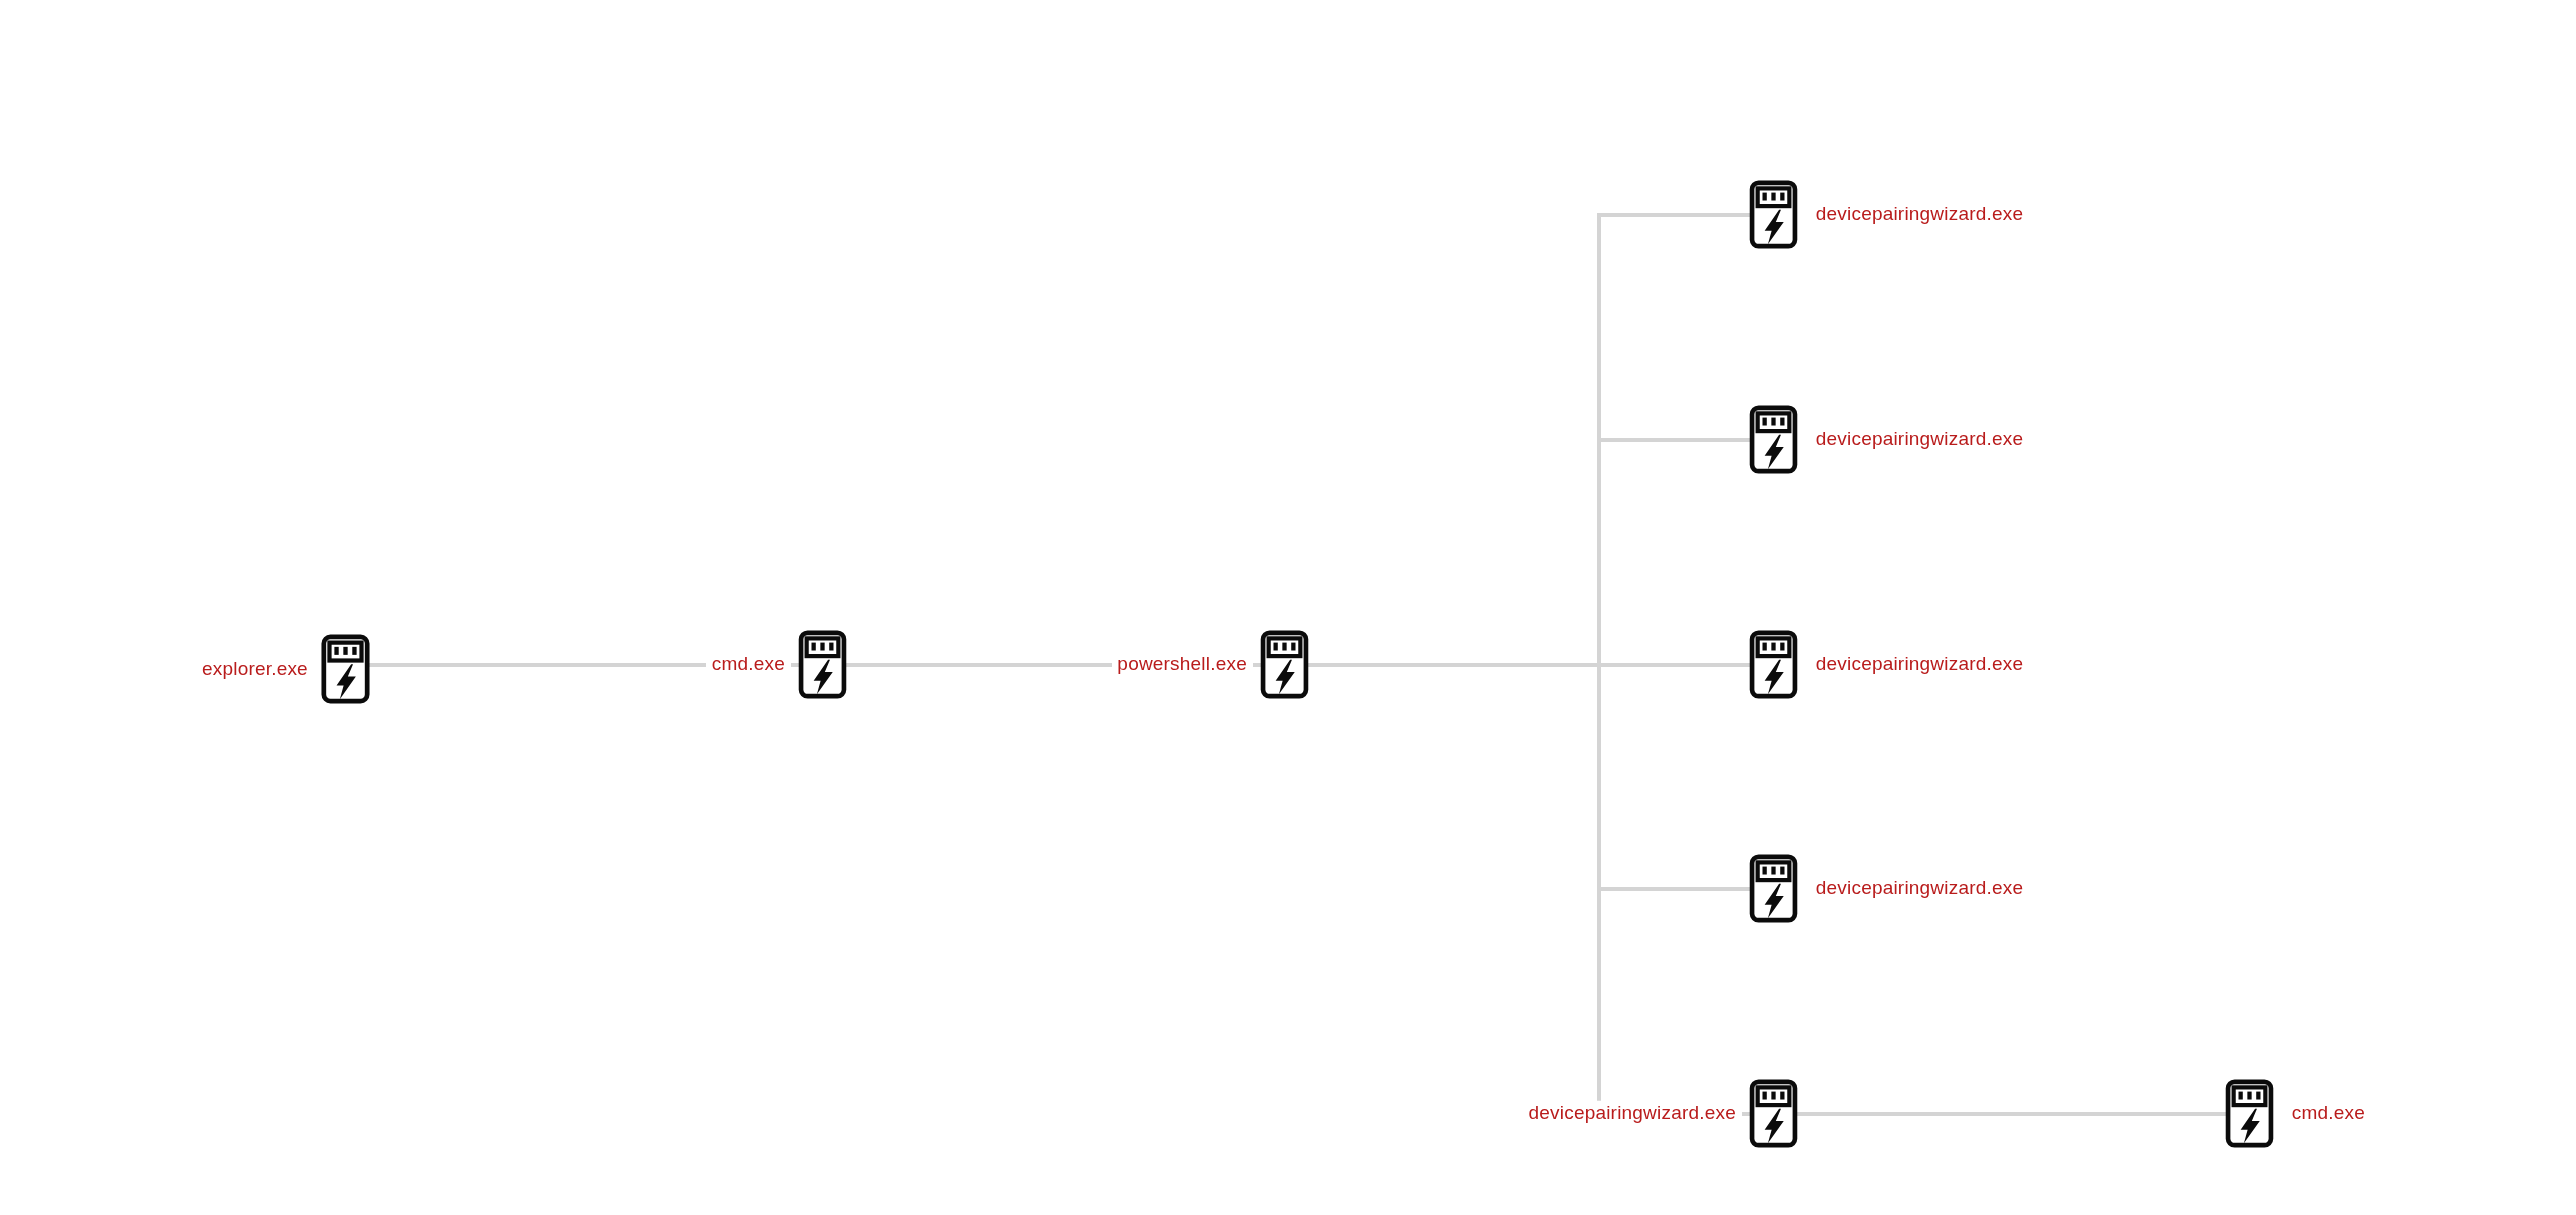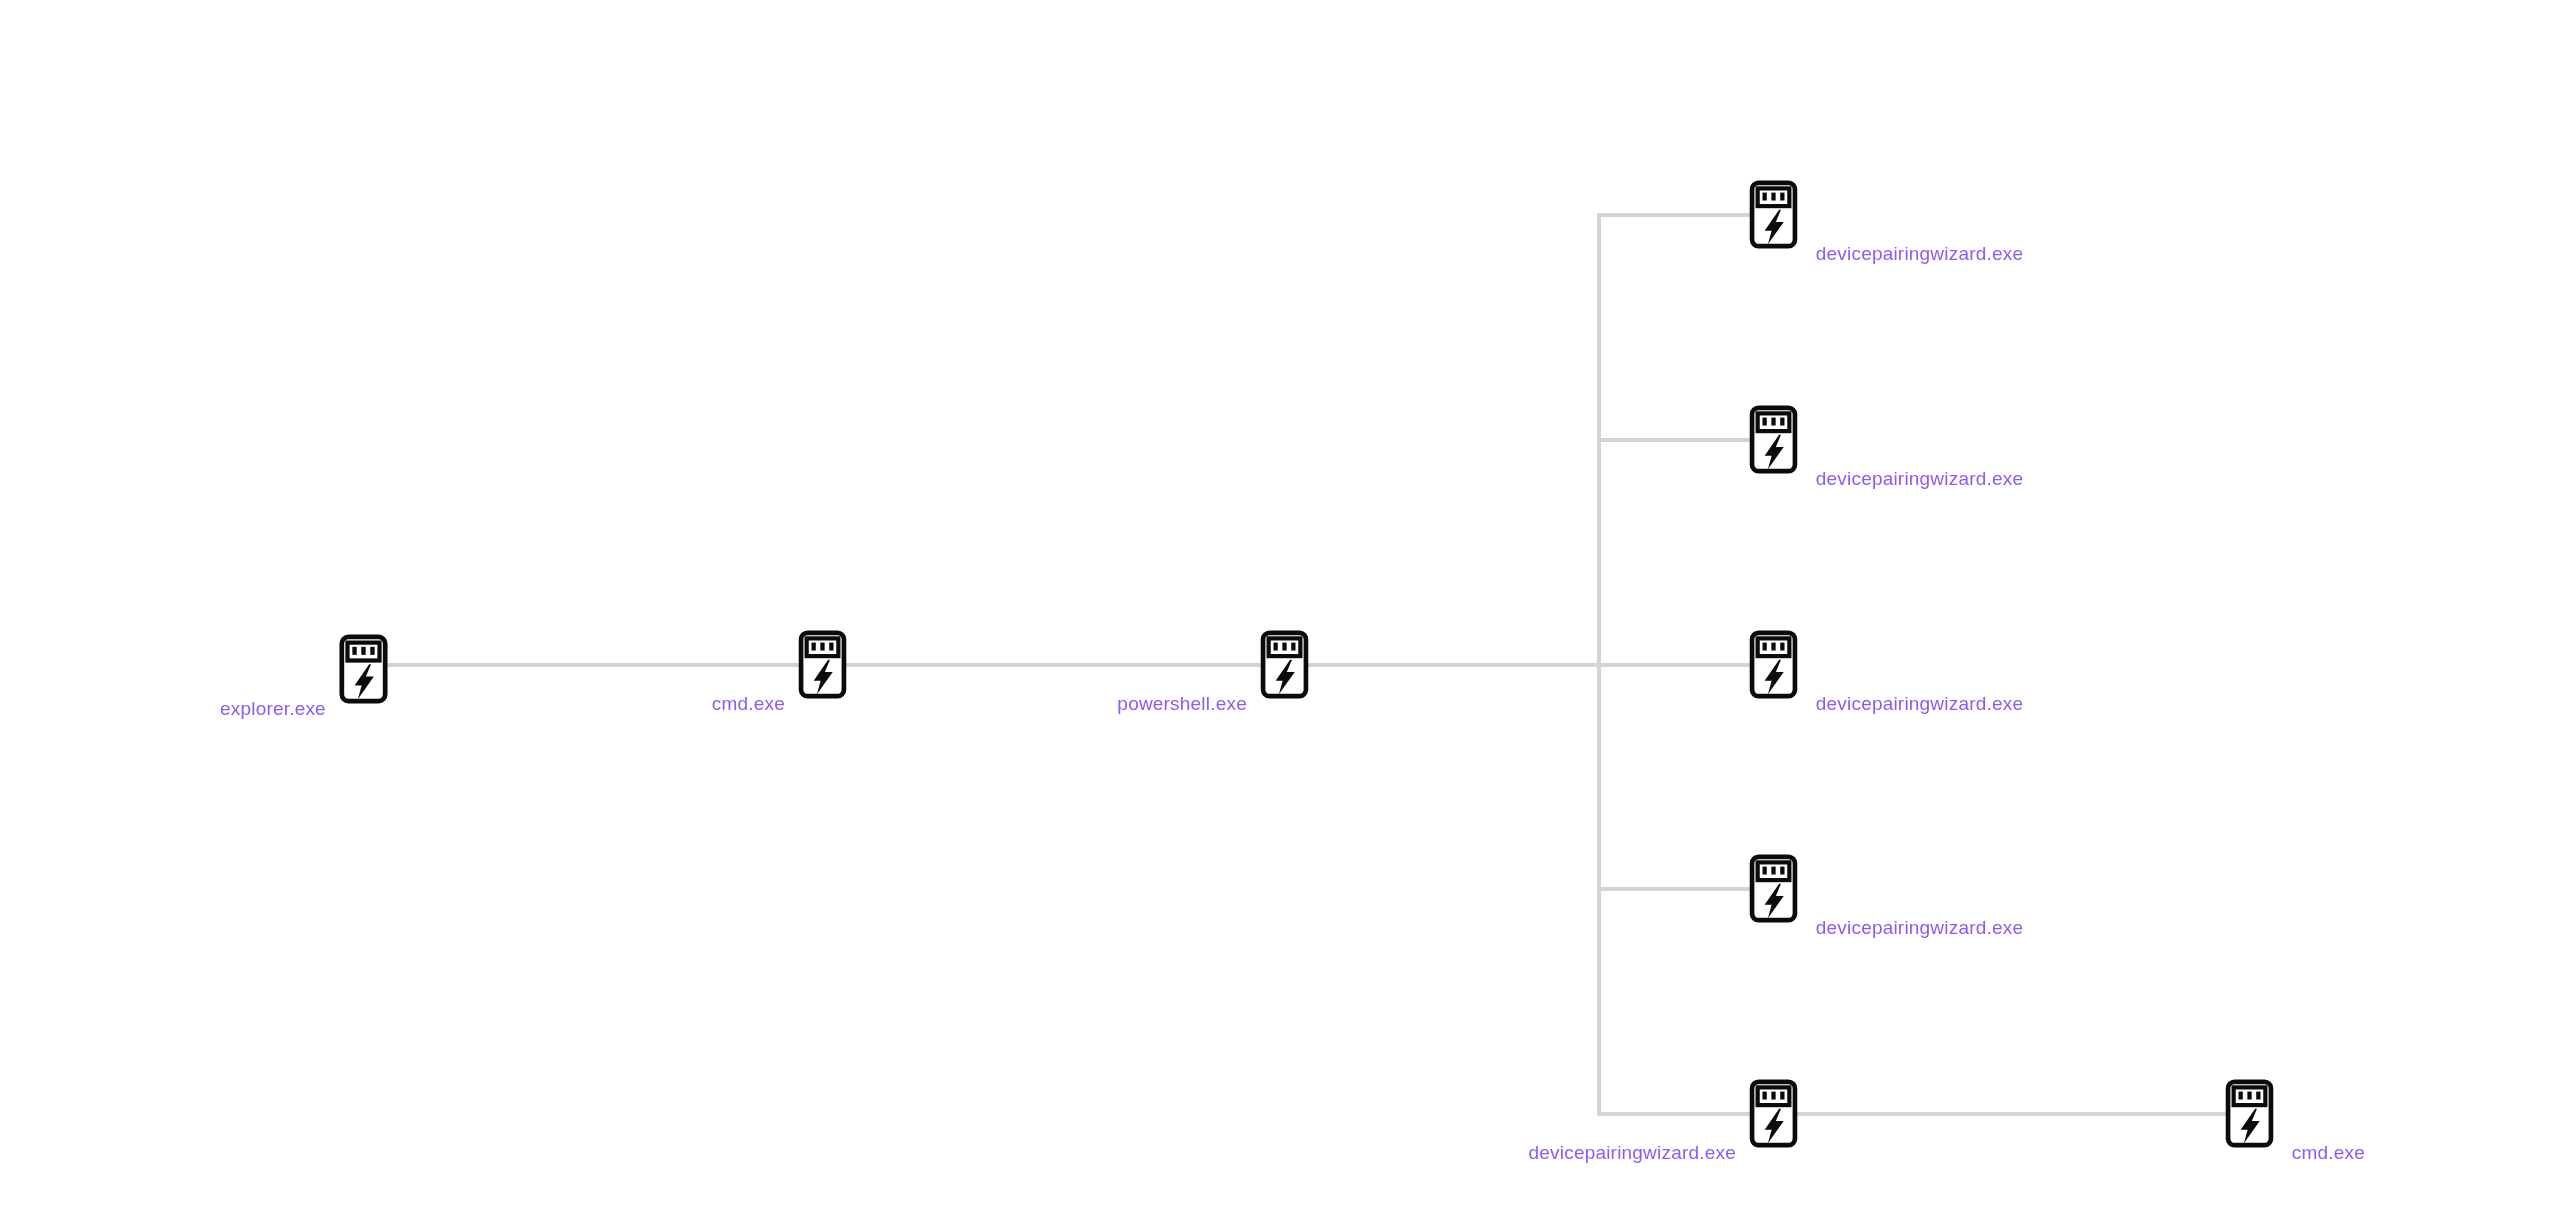--- a/index.html
+++ b/index.html
@@ -34,26 +34,25 @@
     height: 100%;
     z-index: 3;
   }
   .proc-label {
     position: absolute;
     top: 50%;
     transform: translateY(-50%);
     white-space: nowrap;
     font-size: 19px;
     letter-spacing: 0.2px;
-    color: #8b5cf6;
+    color: #b91c1c;
     background: #ffffff;
     padding: 2.8px 5.6px;
     z-index: 2;
     line-height: 1.1;
-    margin-top: 40px;
   }
   .proc-label.left  { right: calc(100% + 7.5px); }
   .proc-label.right { left:  calc(100% + 12.2px); }
 
   
   .icon-outer  { fill: #ffffff; stroke: #0b0b0b; stroke-width: 5; }
   .icon-header { fill: #ffffff; stroke: #0b0b0b; stroke-width: 4.5; }
   .icon-pin    { fill: #0b0b0b; }
   .icon-bolt   { fill: #0b0b0b; }
 </style>
@@ -64,21 +63,21 @@
     <div class="edge" style="left: 346px; top: 663px; width: 477px; height: 3.8px;"></div>
     <div class="edge" style="left: 823px; top: 663px; width: 475px; height: 3.8px;"></div>
     <div class="edge" style="left: 1298px; top: 663px; width: 301px; height: 3.8px;"></div>
     <div class="edge" style="left: 1597px; top: 213px; width: 3.8px; height: 902px;"></div>
     <div class="edge" style="left: 1598px; top: 213px; width: 175px; height: 3.8px;"></div>
     <div class="edge" style="left: 1598px; top: 438px; width: 175px; height: 3.8px;"></div>
     <div class="edge" style="left: 1598px; top: 663px; width: 175px; height: 3.8px;"></div>
     <div class="edge" style="left: 1598px; top: 887px; width: 175px; height: 3.8px;"></div>
     <div class="edge" style="left: 1598px; top: 1112px; width: 175px; height: 3.8px;"></div>
     <div class="edge" style="left: 1773px; top: 1112px; width: 476px; height: 3.8px;"></div>
-    <div class="node" style="left: 339px; top: 630px; width: 49px; height: 78px;">
+    <div class="node" style="left: 321px; top: 630px; width: 49px; height: 78px;">
     <span class="proc-label left">explorer.exe</span>
     <svg viewBox="0 0 52 74" aria-hidden="true">
       <rect class="icon-outer" x="3" y="3" width="46" height="68" rx="7"></rect>
       <rect class="icon-header" x="9" y="9" width="34" height="19"></rect>
       <rect class="icon-pin" x="14.2" y="13.5" width="4.6" height="8.5"></rect>
       <rect class="icon-pin" x="23.7" y="13.5" width="4.6" height="8.5"></rect>
       <rect class="icon-pin" x="33.2" y="13.5" width="4.6" height="8.5"></rect>
       <path class="icon-bolt" d="M32 32 L16.5 54.5 L24 54.5 L20 69 L37 45 L28.5 45 L34 32 Z"></path>
     </svg>
   </div>

